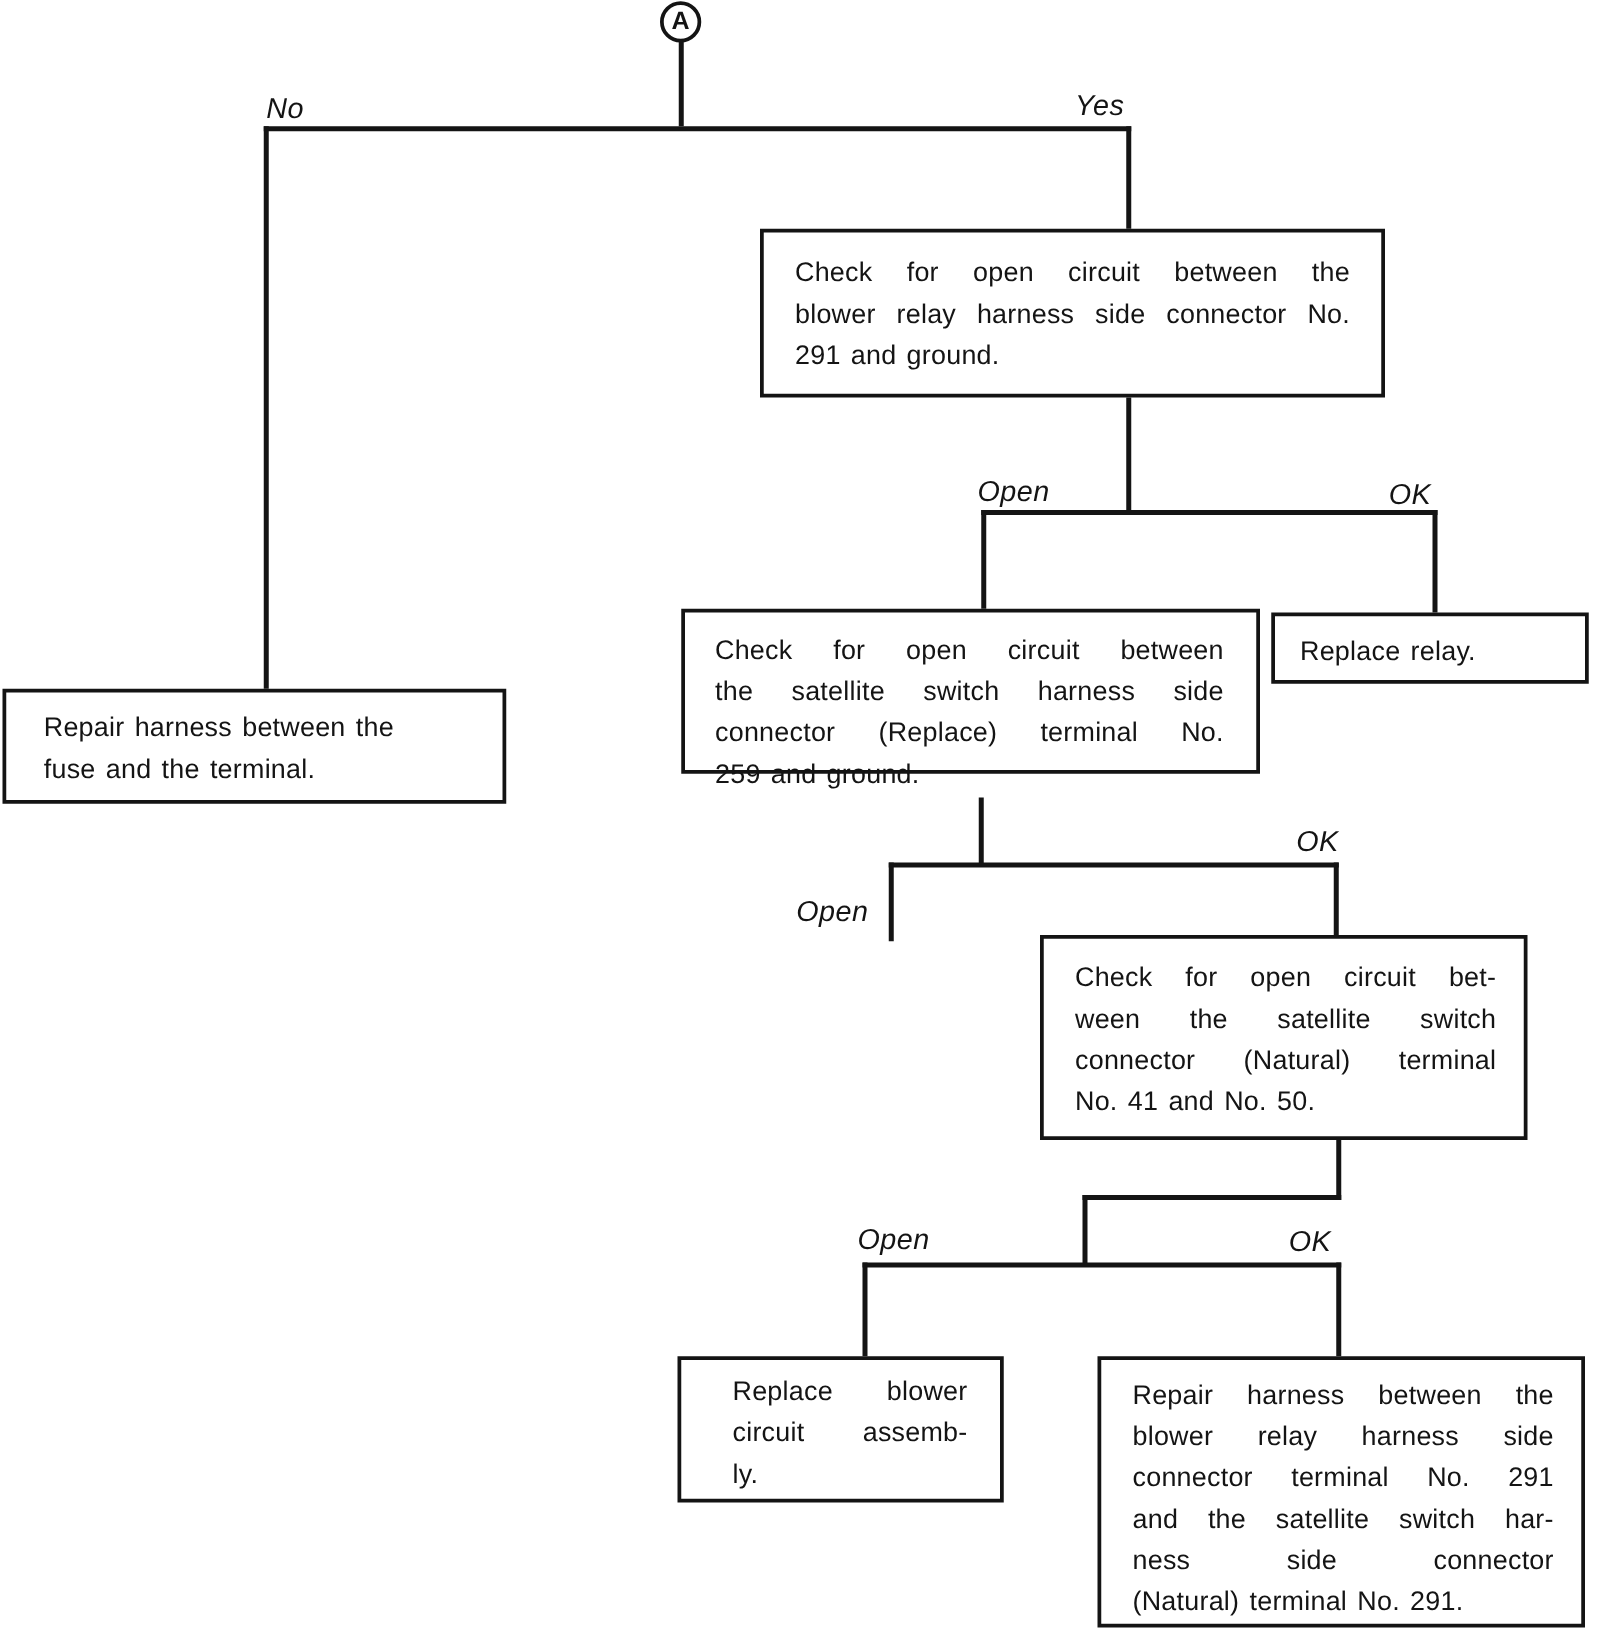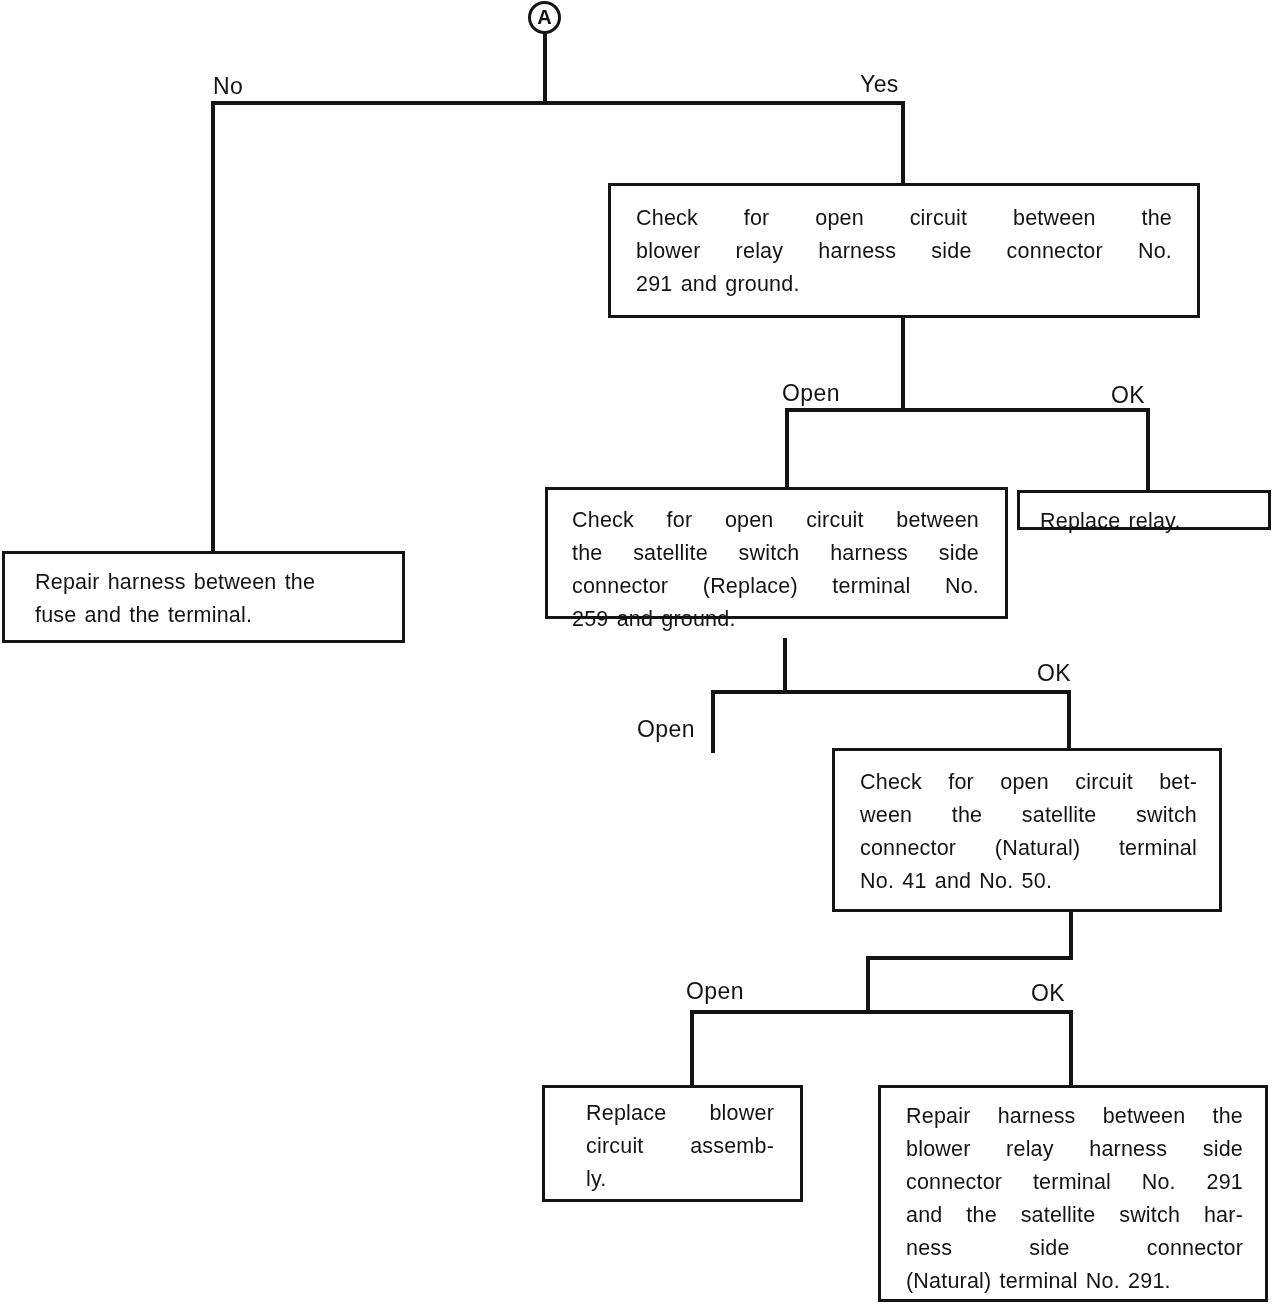--- a/index.html
+++ b/index.html
@@ -32,37 +32,38 @@
   .node .line { display: block; }
   .jl { text-align: justify; text-align-last: justify; }
   .ll { text-align: center; text-align-last: left; }
   
   .blabel {
     position: absolute;
     font-size: 23px;
     letter-spacing: 0.4px;
     line-height: 24px;
     white-space: nowrap;
+    font-style: italic;
   }
   
   .circ {
     position: absolute;
     left: 528px; top: 1px;
     width: 33px; height: 33px;
     border: 3px solid var(--ink, #141414);
     border-radius: 50%;
     display: flex; align-items: center; justify-content: center;
     font-size: 20px; font-weight: 600; letter-spacing: 0;
     background: #fff;
   }
   
-  .b1 { left: 608px; top: 183px; width: 592px; height: 135px; padding: 16px 25px 0 25px; }
+  .b1 { left: 608px; top: 183px; width: 500px; height: 135px; padding: 16px 25px 0 25px; }
   .b2 { left: 2px;   top: 551px; width: 403px; height: 92px;  padding: 12px 20px 0 30px; }
   .b3 { left: 545px; top: 487px; width: 463px; height: 132px; padding: 14px 26px 0 24px; }
-  .b4 { left: 1017px;top: 490px; width: 254px; height: 40px;  padding: 12px 28px 0 20px; }
+  .b4 { left: 1017px;top: 490px; width: 254px; height: 57px;  padding: 12px 28px 0 20px; }
   .b5 { left: 545px; top: 750px; width: 325px; height: 128px; padding: 12px 24px 0 24px; }
   .b6 { left: 832px; top: 748px; width: 390px; height: 164px; padding: 15px 22px 0 25px; }
   .b7 { left: 542px; top: 1085px;width: 261px; height: 117px; padding: 9px 26px 0 41px; }
   .b8 { left: 878px; top: 1085px;width: 390px; height: 217px; padding: 12px 22px 0 25px; }
 </style>
 </head>
 <body>
 
 <div class="canvas">
 

